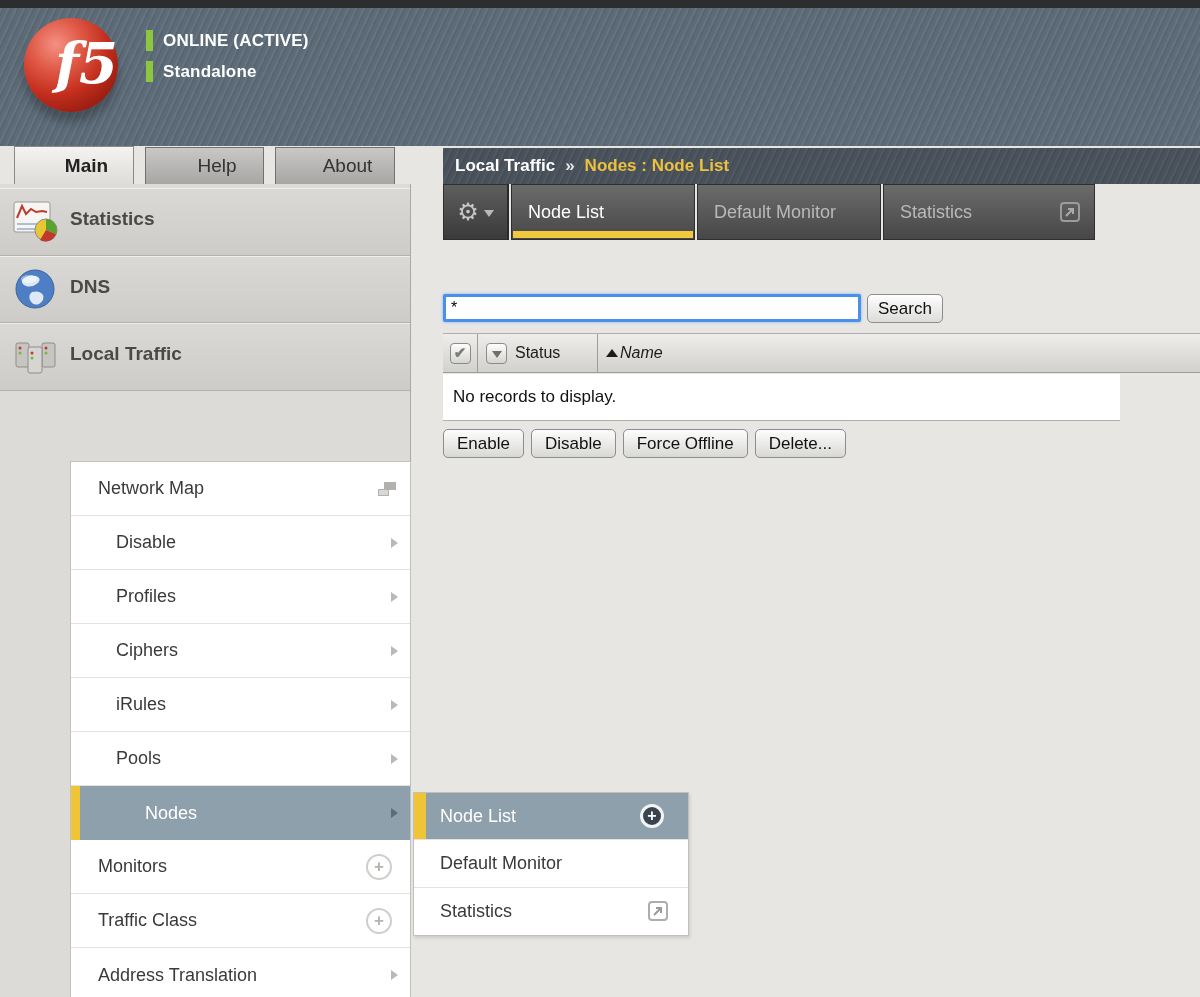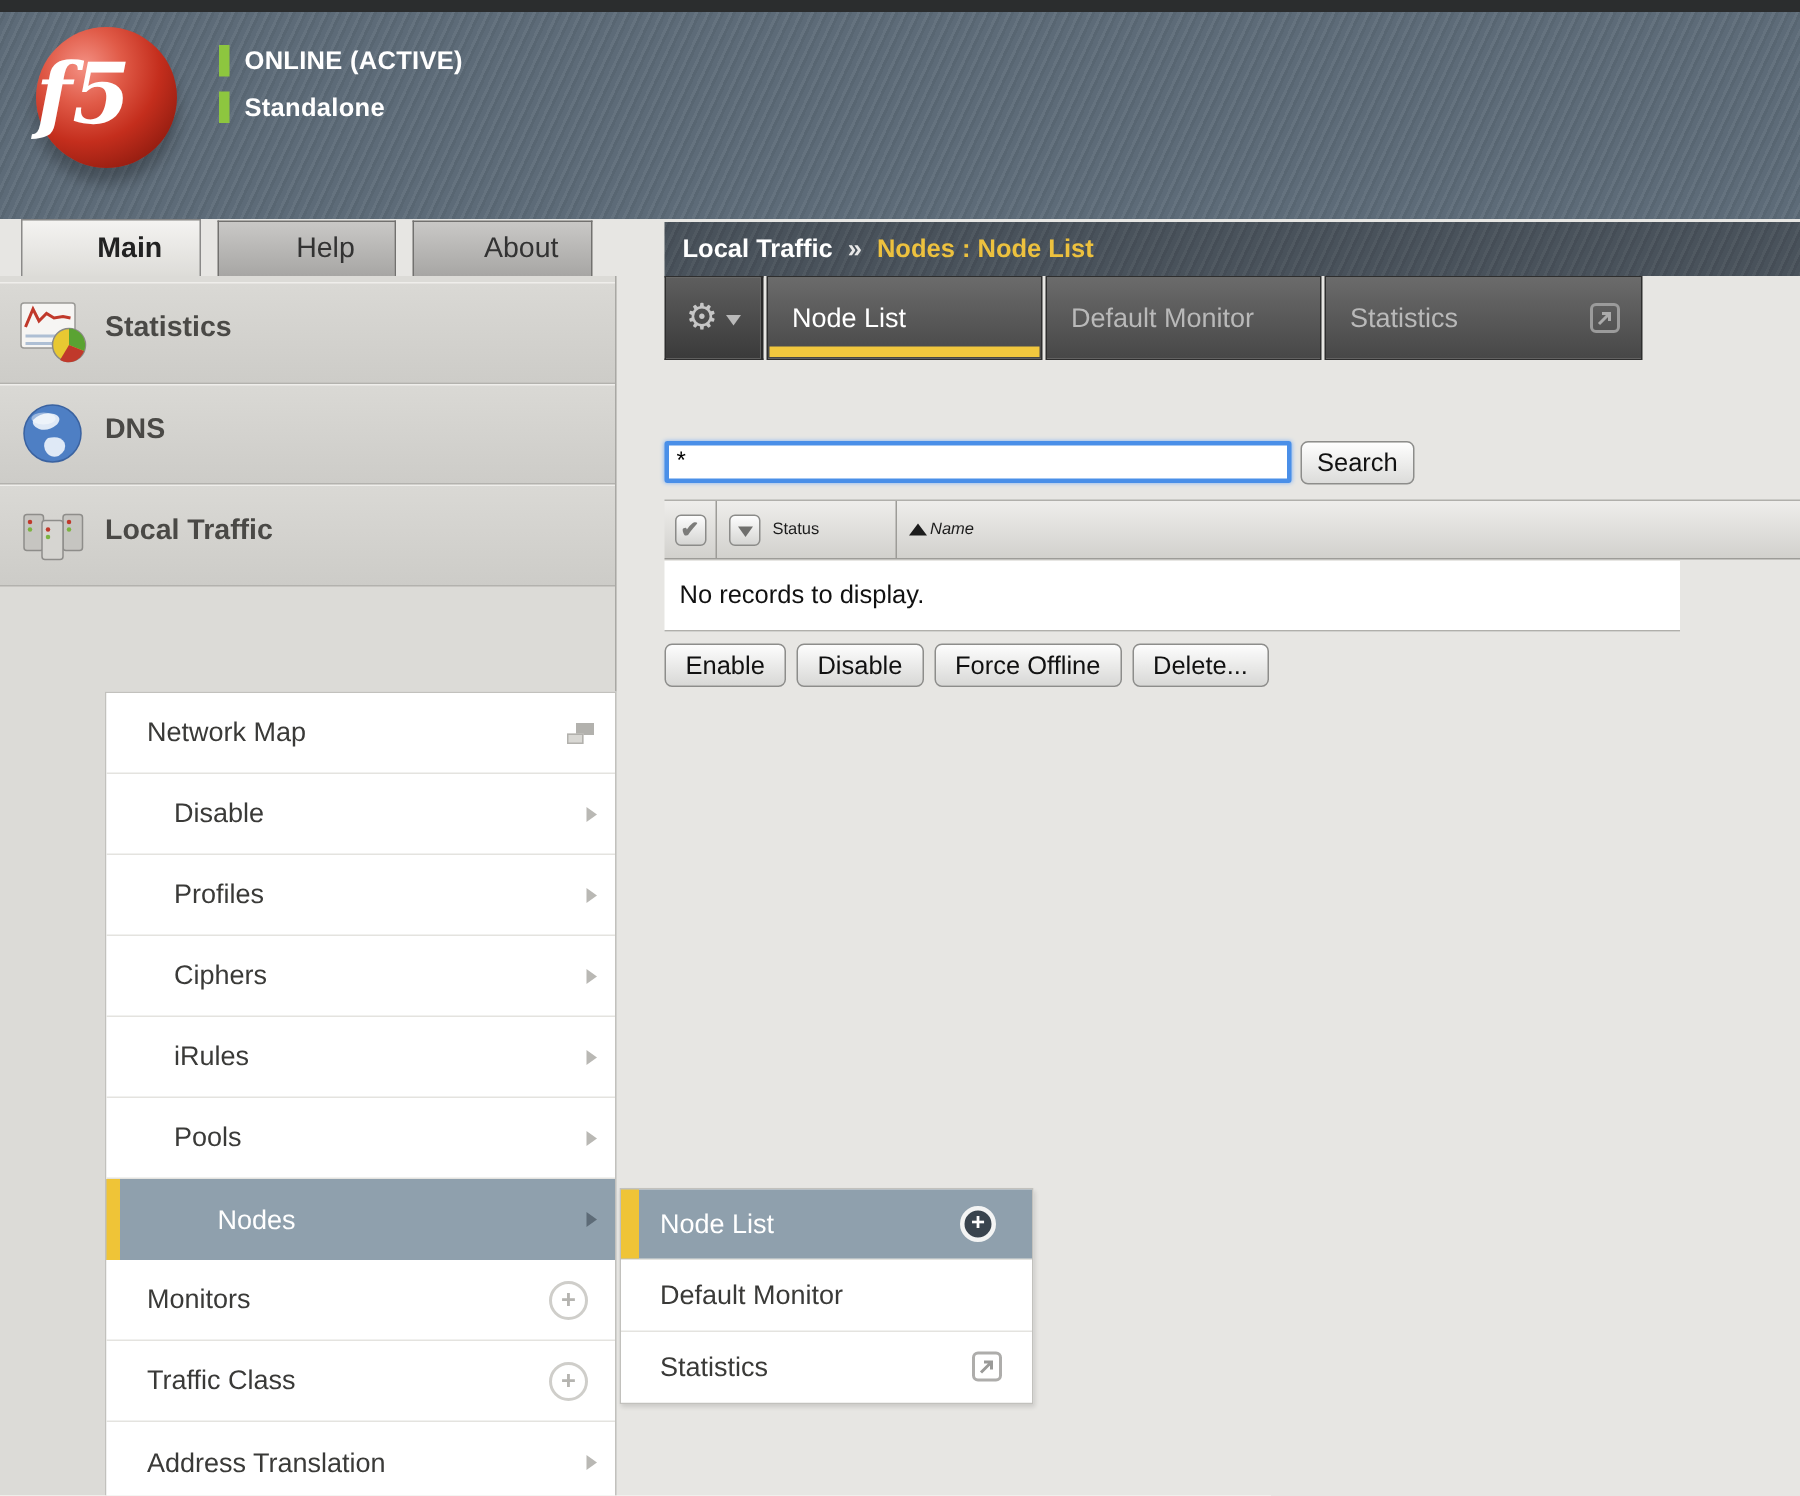--- a/index.html
+++ b/index.html
@@ -8,21 +8,21 @@
   .screen { position:relative; width:1200px; height:997px; background:#e7e6e3; overflow:hidden; }
 
   
   .topstrip { position:absolute; left:0; top:0; width:1200px; height:8px; background:#2b2d2e; }
   .masthead { position:absolute; left:0; top:8px; width:1200px; height:138px;
     background:#5d6b78;
     background-image:repeating-linear-gradient(115deg, rgba(255,255,255,0.05) 0 2px, rgba(0,0,0,0.05) 2px 4px, transparent 4px 7px); }
   .logo { position:absolute; left:24px; top:10px; width:94px; height:94px; border-radius:50%;
     background:radial-gradient(circle at 34% 28%, #f49184 0%, #e05a47 28%, #c42e1d 55%, #8c1a0e 85%, #6e120a 100%);
     box-shadow:0 10px 10px rgba(0,0,0,0.25);
-    display:flex; align-items:center; justify-content:flex-start; }
+    display:flex; align-items:center; justify-content:flex-end; }
   .logo span { font-family:"DejaVu Serif", serif; font-style:italic; font-weight:bold;
     color:#fff; font-size:56px; line-height:1; transform:translateY(-2px); }
   .status-lines { position:absolute; left:146px; top:22px; }
   .status-line { display:flex; align-items:center; margin-bottom:10px; }
   .status-bar { width:7px; height:21px; background:#8dc63f; margin-right:10px; }
   .status-line span { color:#fff; font-weight:bold; font-size:17px; letter-spacing:0.2px; }
 
   
   .navtab { position:absolute; display:flex; align-items:center; justify-content:center;
     font-size:19px; border:1px solid #72716f; border-bottom:none; cursor:default;padding-left:25px; }
@@ -111,21 +111,21 @@
     font-size:17px; color:#111; background:linear-gradient(#fefefe,#dcdcda);
     border:1px solid #8d8d8b; border-radius:5px; font-family:"Liberation Sans",sans-serif; }
 
   .thead { position:absolute; left:443px; top:333px; width:757px; height:40px;
     background:linear-gradient(#eeedeb,#d2d1cd); border-top:1px solid #b0afab; border-bottom:1px solid #9d9c98;
     display:flex; align-items:stretch; }
   .thcell { display:flex; align-items:center; border-right:1px solid #9d9c98; padding:0 8px; }
   .thcell.c1 { width:35px; justify-content:center; padding:0; }
   .thcell.c2 { width:120px; gap:8px; }
   .thcell.c3 { flex:1; gap:2px; border-right:none;font-style:italic; }
-  .thcell .txt { font-size:11px; color:#1c1c1c; }
+  .thcell .txt { font-size:16px; color:#1c1c1c; }
   .cbx { width:21px; height:21px; border:1px solid #8b8b89; border-radius:4px;
     background:linear-gradient(#fdfdfd,#d5d5d3); display:flex; align-items:center; justify-content:center;
     color:#7c7c7a; font-size:15px; font-weight:bold; }
   .ddbtn { width:21px; height:21px; border:1px solid #8b8b89; border-radius:4px;
     background:linear-gradient(#fdfdfd,#d5d5d3); display:flex; align-items:center; justify-content:center; }
   .ddbtn .dn { width:0; height:0; border-top:7px solid #6f6f6d; border-left:5px solid transparent; border-right:5px solid transparent; margin-top:2px; }
   .sortasc { width:0; height:0; border-bottom:8px solid #1c1c1c; border-left:6px solid transparent; border-right:6px solid transparent; }
 
   .emptyrow { position:absolute; left:443px; top:374px; width:677px; height:47px; background:#fff;
     border-bottom:1px solid #b0afab; display:flex; align-items:center; padding-left:10px; font-size:17px; color:#111; }

